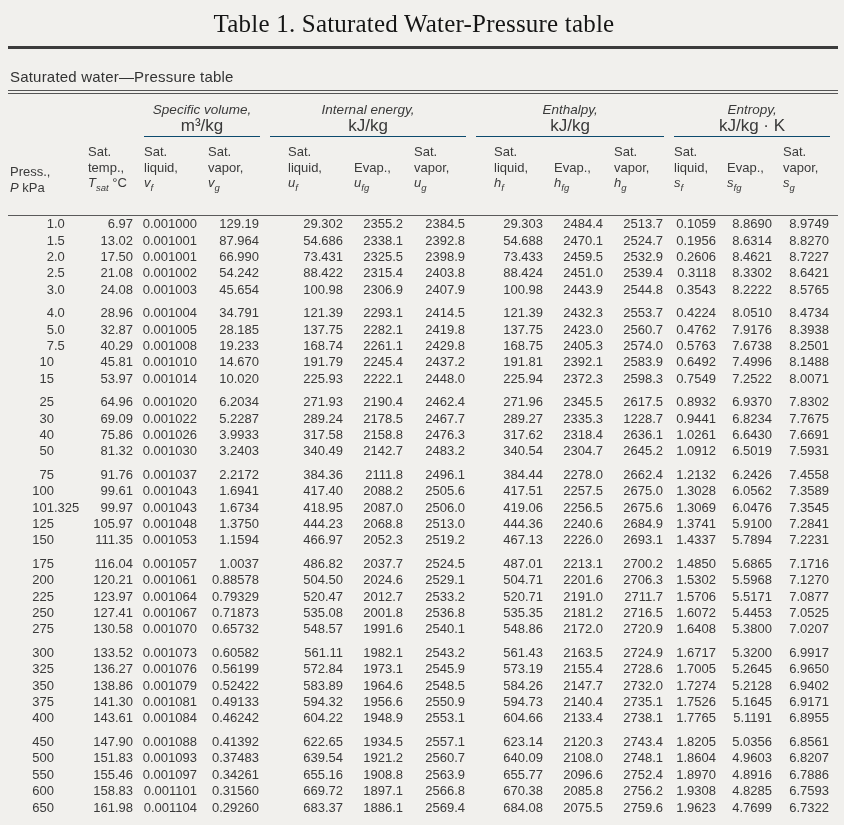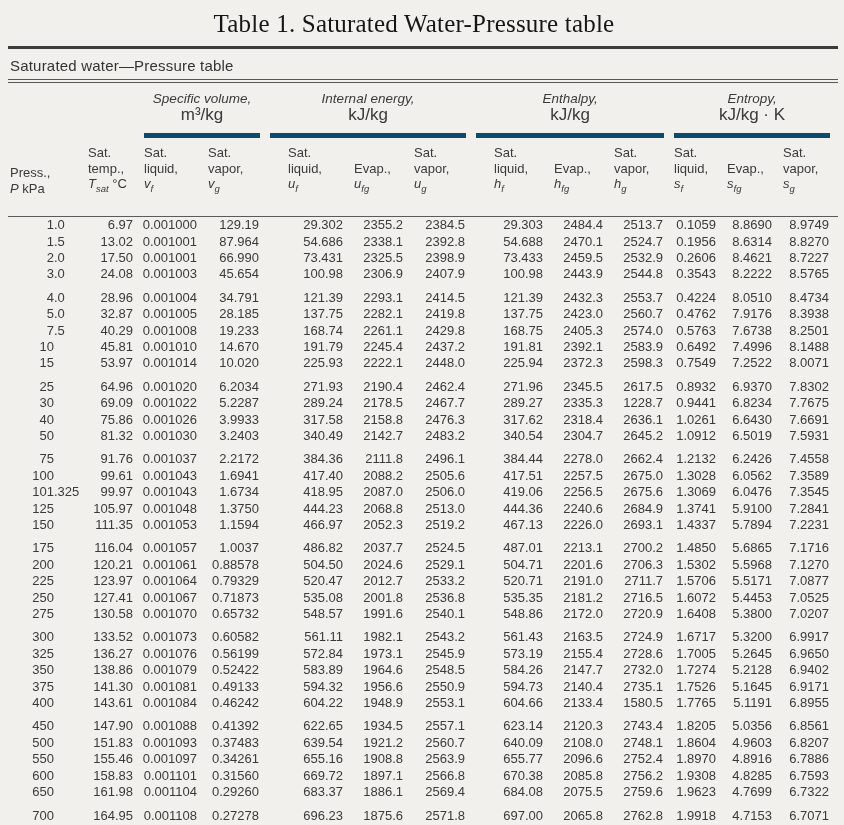--- a/index.html
+++ b/index.html
@@ -17,21 +17,21 @@
     color: #151515;
     text-align: center;
     margin: 10px 16px 8px 0;
     letter-spacing: 0.2px;
   }
   .sheet { margin: 0 6px 0 8px; }
   .top-rule { border-top: 3px solid #3c3c3c; height: 0; }
   .subtitle {
     font-size: 15px;
     color: #333;
-    padding: 8px 0 5px 2px;
+    padding: 19px 0 5px 2px;
     border-bottom: 4px double #555;
     letter-spacing: 0.2px;
   }
   table {
     border-collapse: collapse;
     table-layout: fixed;
     width: 830px;
     margin-top: 2px;
   }
   td { font-size: 13px; }
@@ -39,22 +39,22 @@
   col.w1 { width: 78px; } col.w2 { width: 56px; } col.w3 { width: 64px; }
   col.w4 { width: 62px; } col.w5 { width: 84px; } col.w6 { width: 60px; }
   col.w7 { width: 62px; } col.w8 { width: 78px; } col.w9 { width: 60px; }
   col.w10 { width: 60px; } col.w11 { width: 53px; } col.w12 { width: 56px; }
   col.w13 { width: 57px; }
   
   td.glead { border: none; }
   td.grp { padding: 6px 0 0 0; vertical-align: bottom; }
   .gbox {
     text-align: center;
-    border-bottom: 5px solid #0c4a6e;
-    padding-bottom: 10px;
+    border-bottom: 1px solid #0c4a6e;
+    padding-bottom: 2px;
     margin: 0 8px 0 2px;
   }
   .glabel { font-style: italic; font-size: 13.5px; line-height: 16px; }
   .gunit  { font-size: 17px; line-height: 16px; }
   
   td.hcol {
     vertical-align: bottom;
     border-bottom: 1px solid #5a5a5a;
     padding: 7px 0 20px 2px;
     line-height: 15.5px;
@@ -232,20 +232,35 @@
             <td class="c6">2325.5</td>
             <td class="c7">2398.9</td>
             <td class="c8">73.433</td>
             <td class="c9">2459.5</td>
             <td class="c10">2532.9</td>
             <td class="c11">0.2606</td>
             <td class="c12">8.4621</td>
             <td class="c13">8.7227</td>
           </tr>
           <tr>
+            <td class="c1"><span class="pint">2</span><span class="pfrac">.5</span></td>
+            <td class="c2">21.08</td>
+            <td class="c3">0.001002</td>
+            <td class="c4">54.242</td>
+            <td class="c5">88.422</td>
+            <td class="c6">2315.4</td>
+            <td class="c7">2403.8</td>
+            <td class="c8">88.424</td>
+            <td class="c9">2451.0</td>
+            <td class="c10">2539.4</td>
+            <td class="c11">0.3118</td>
+            <td class="c12">8.3302</td>
+            <td class="c13">8.6421</td>
+          </tr>
+          <tr>
             <td class="c1"><span class="pint">3</span><span class="pfrac">.0</span></td>
             <td class="c2">24.08</td>
             <td class="c3">0.001003</td>
             <td class="c4">45.654</td>
             <td class="c5">100.98</td>
             <td class="c6">2306.9</td>
             <td class="c7">2407.9</td>
             <td class="c8">100.98</td>
             <td class="c9">2443.9</td>
             <td class="c10">2544.8</td>
@@ -616,21 +631,21 @@
           <tr>
             <td class="c1"><span class="pint">400</span><span class="pfrac"></span></td>
             <td class="c2">143.61</td>
             <td class="c3">0.001084</td>
             <td class="c4">0.46242</td>
             <td class="c5">604.22</td>
             <td class="c6">1948.9</td>
             <td class="c7">2553.1</td>
             <td class="c8">604.66</td>
             <td class="c9">2133.4</td>
-            <td class="c10">1580.5</td>
+            <td class="c10">2738.1</td>
             <td class="c11">1.7765</td>
             <td class="c12">5.1191</td>
             <td class="c13">6.8955</td>
           </tr>
           <tr class="gap">
             <td colspan="13"></td>
           </tr>
           <tr>
             <td class="c1"><span class="pint">450</span><span class="pfrac"></span></td>
             <td class="c2">147.90</td>

